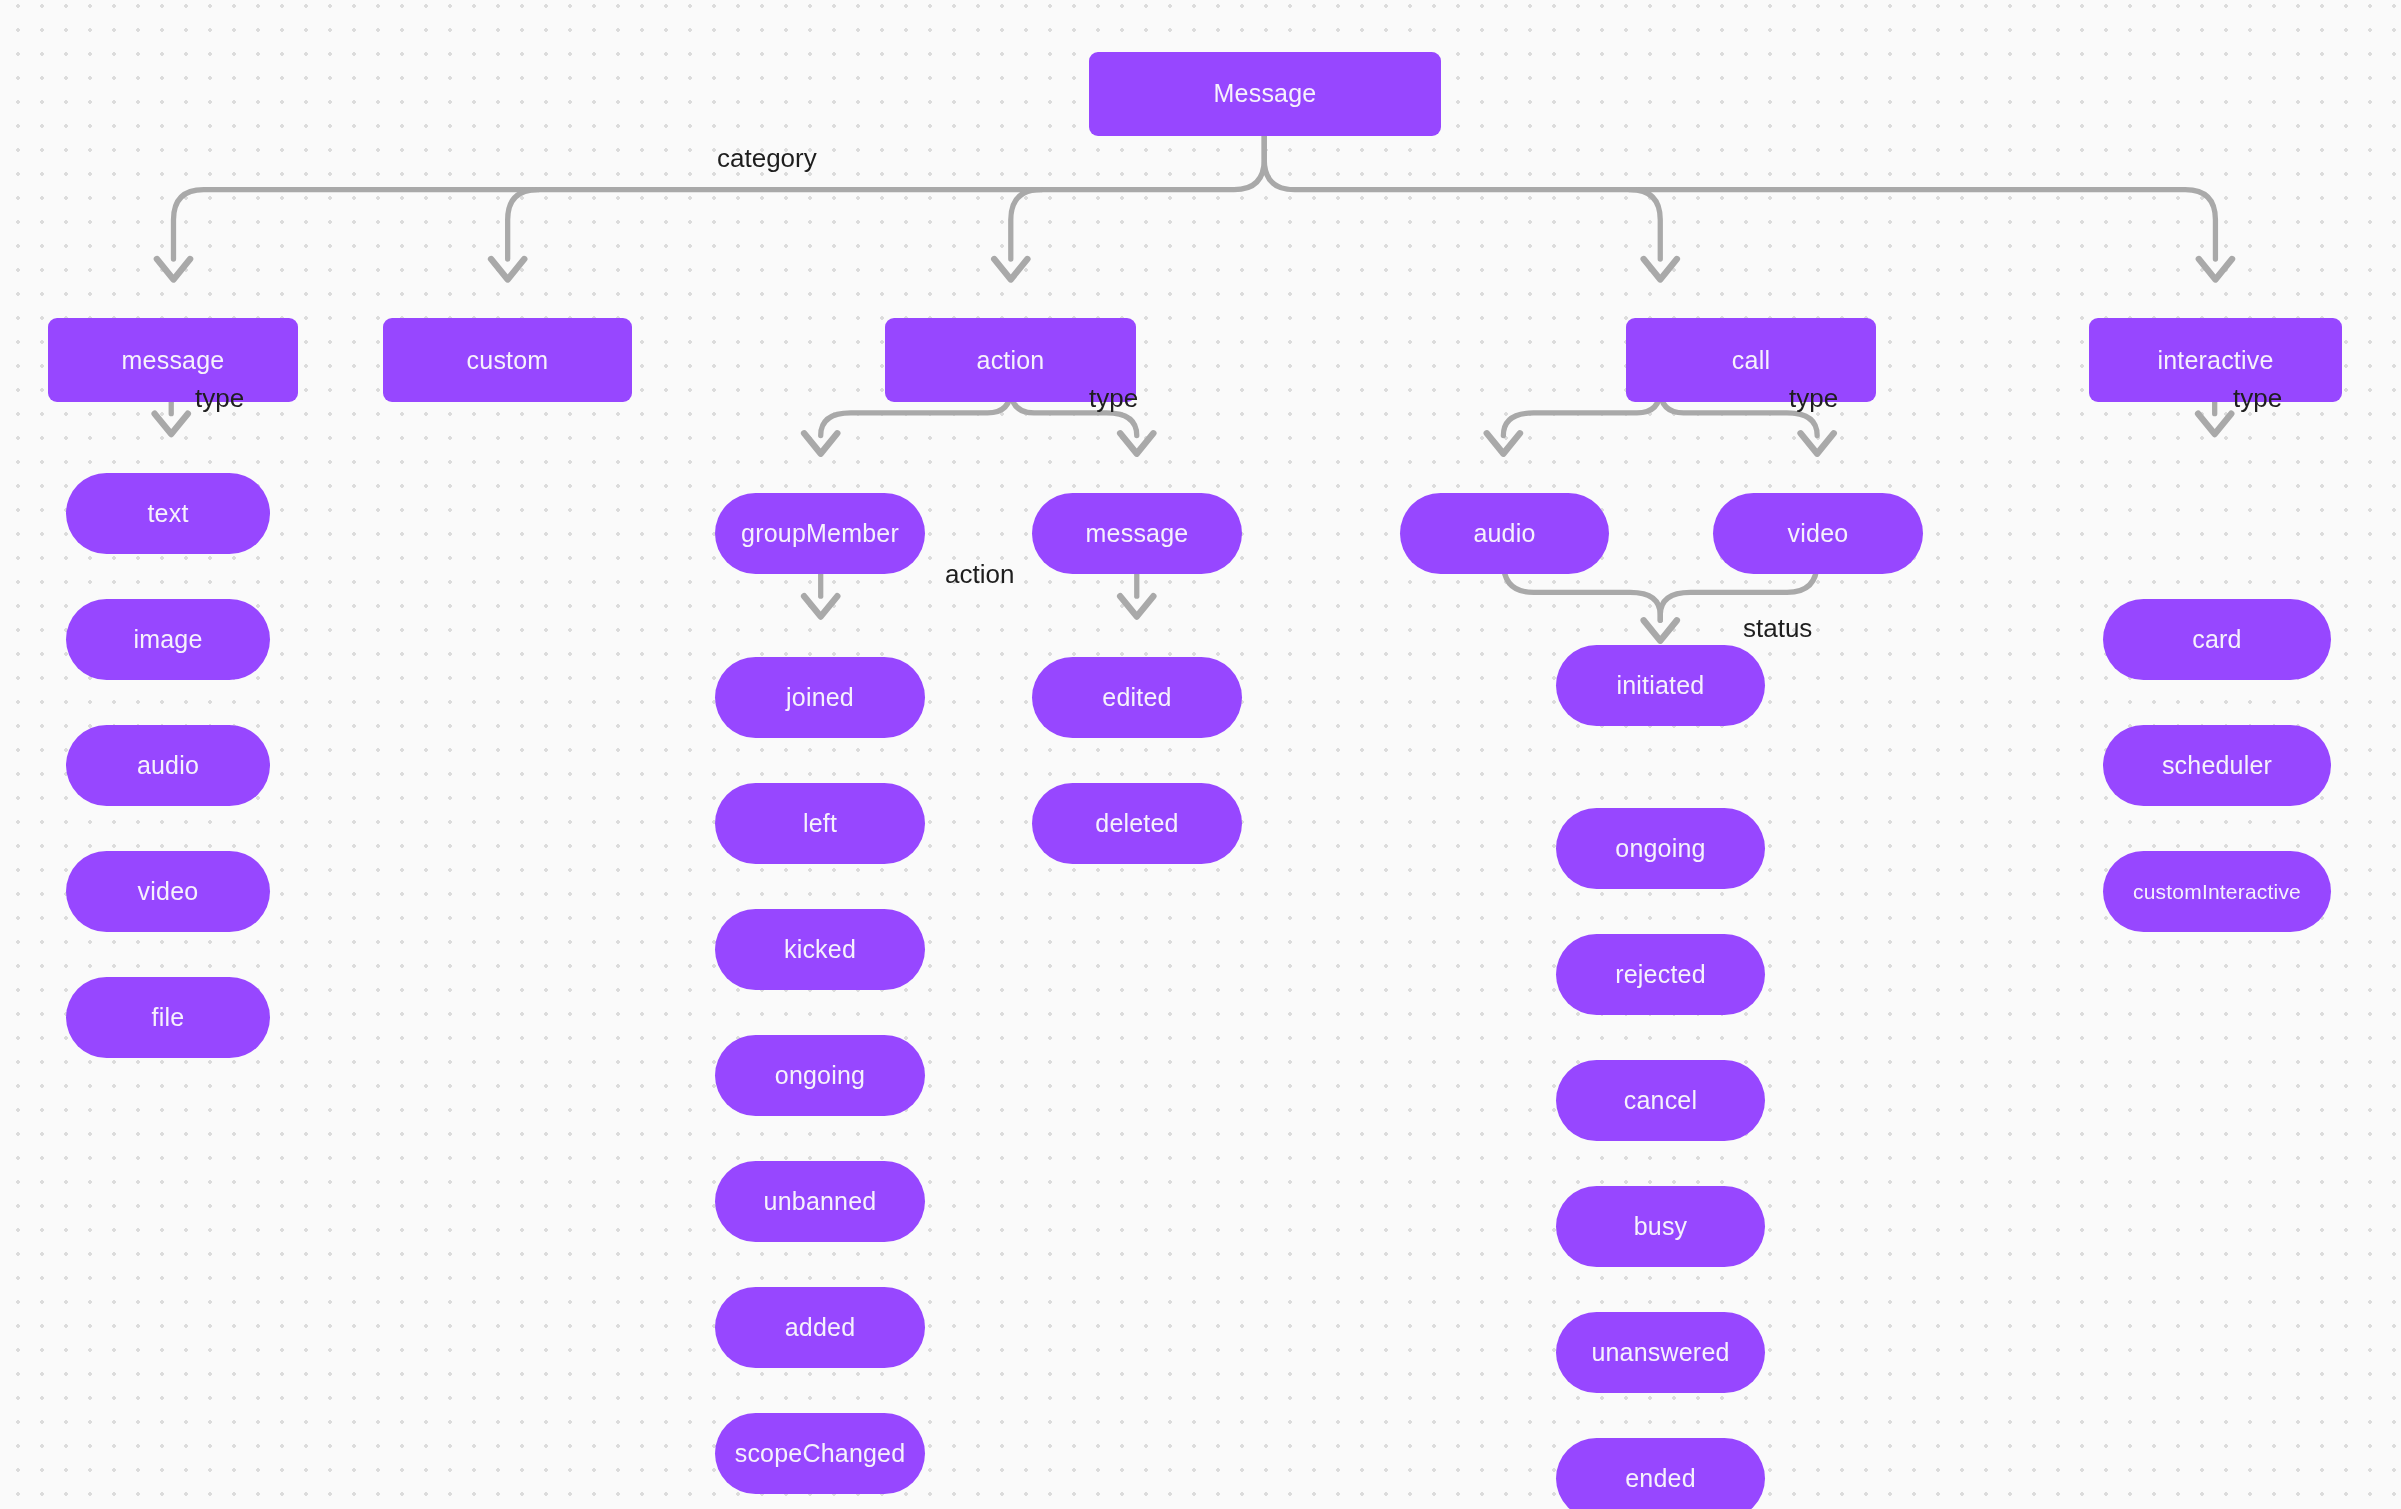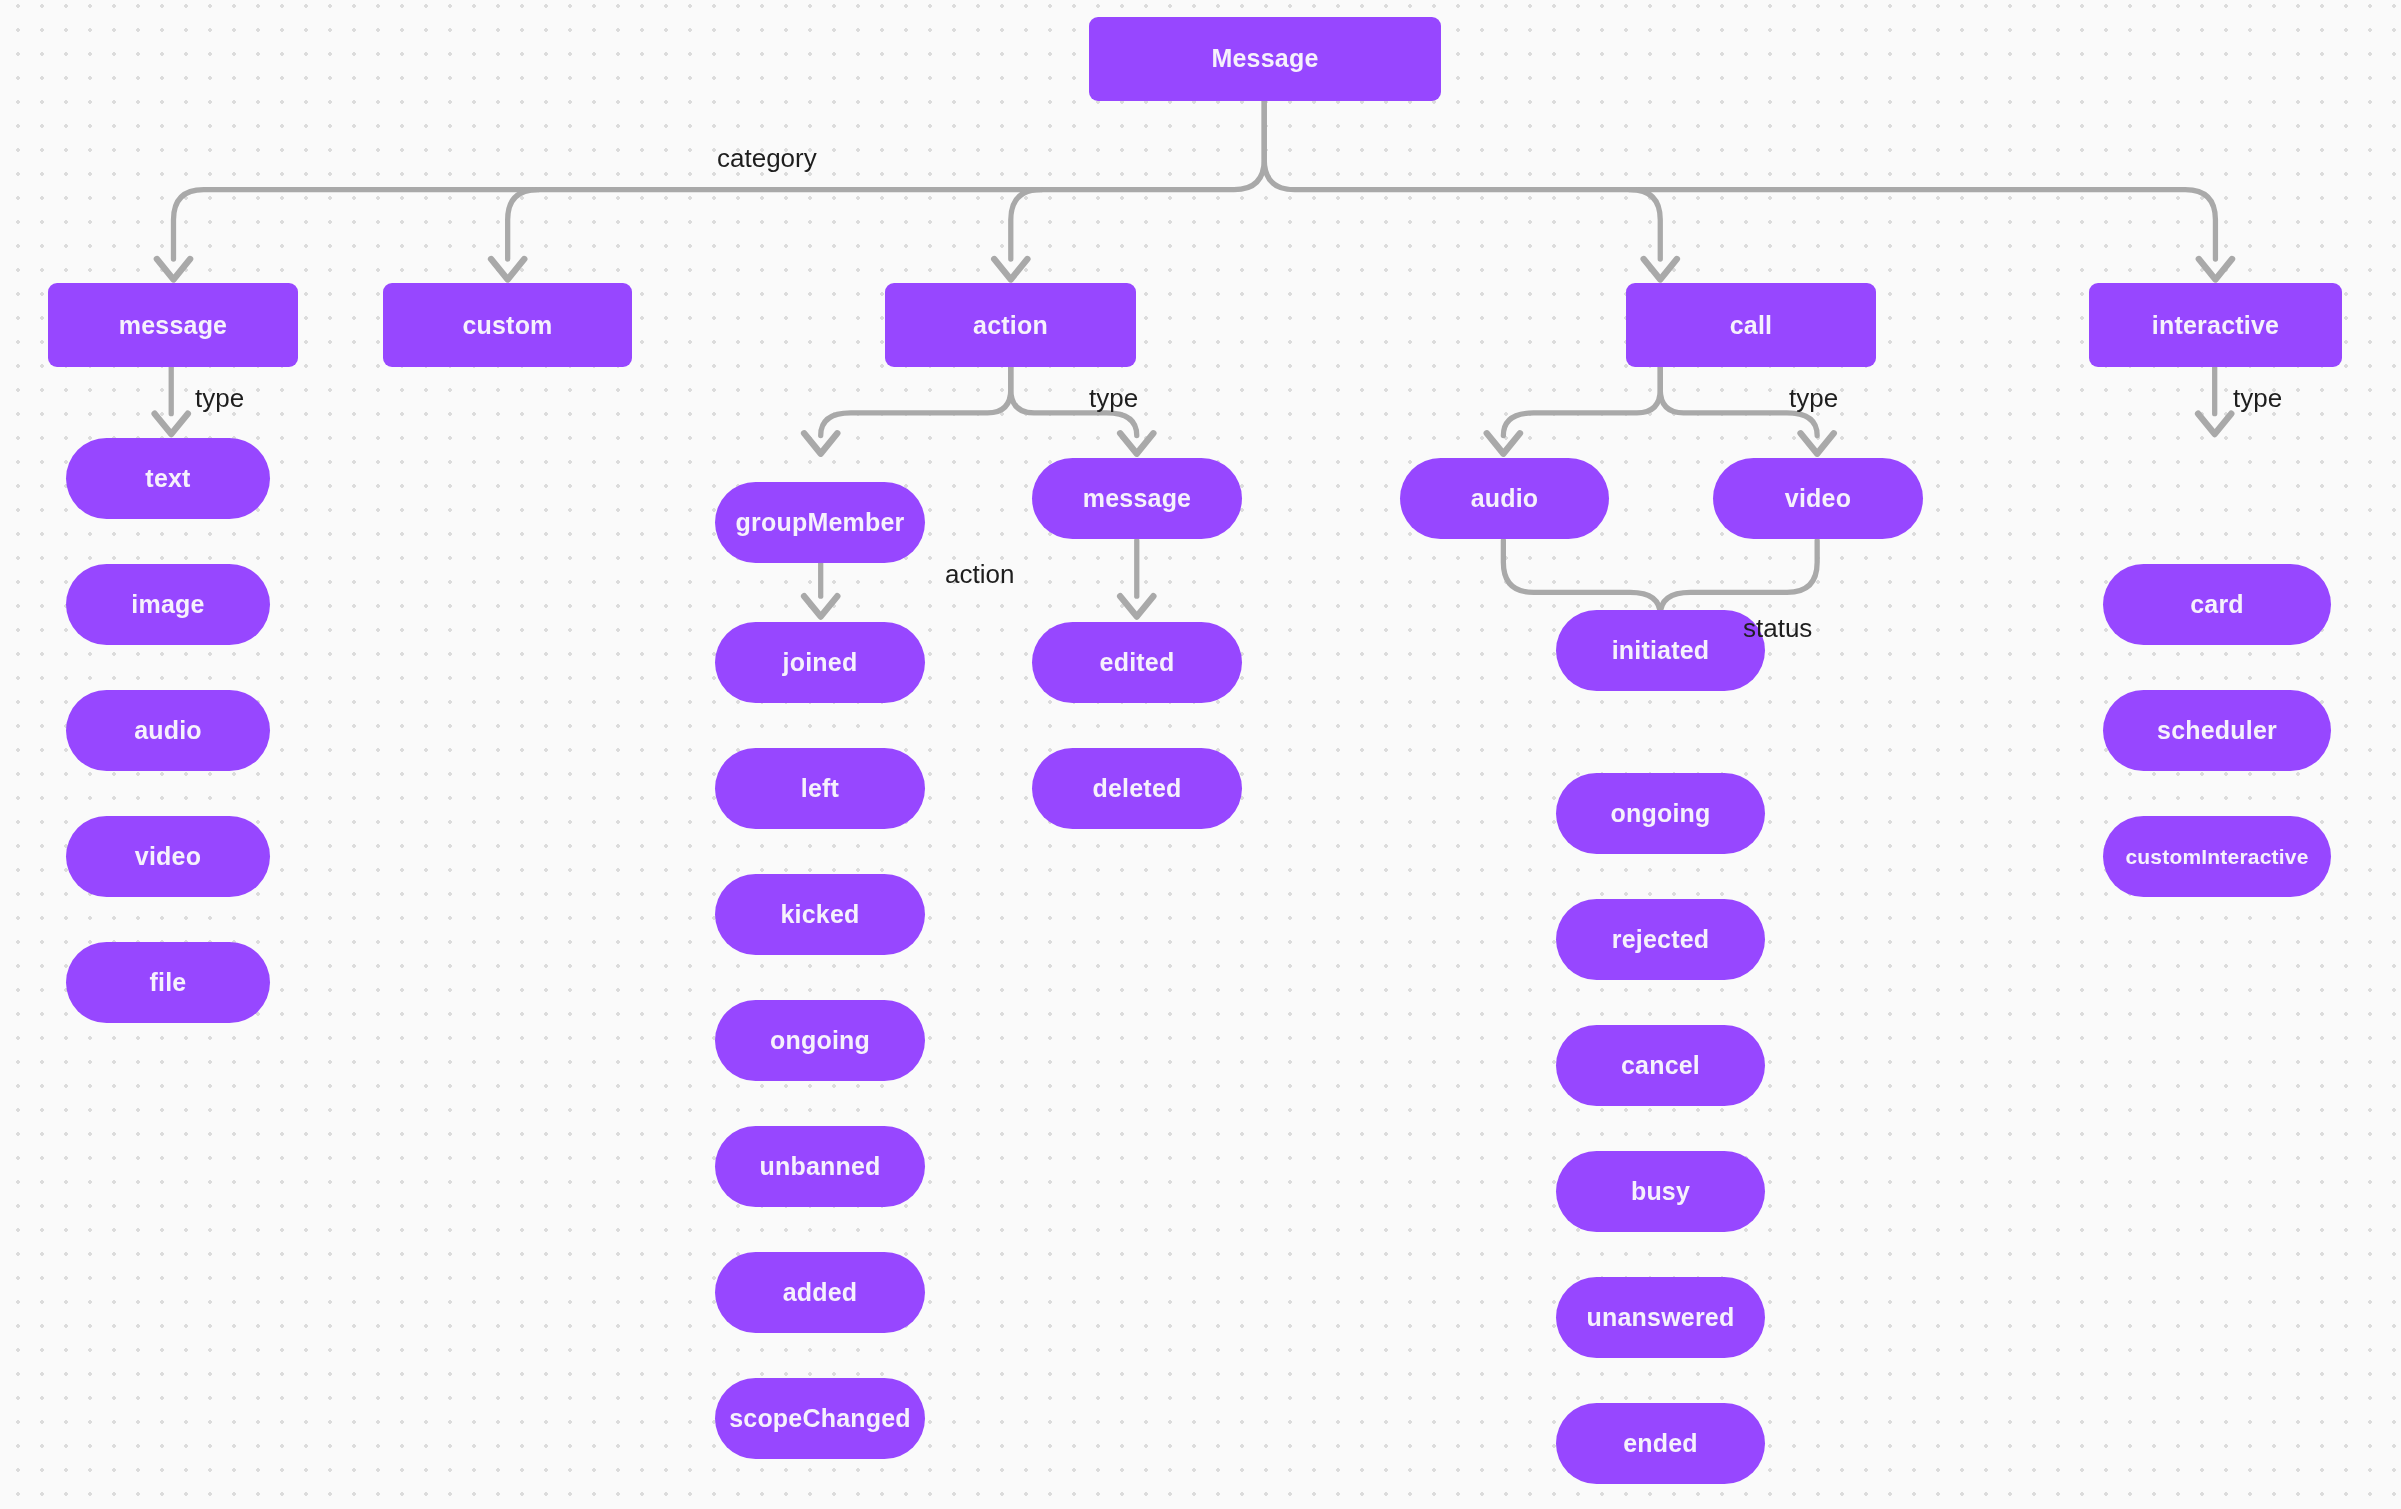--- a/index.html
+++ b/index.html
@@ -37,24 +37,25 @@
     stroke-linecap: round;
     stroke-linejoin: round;
   }
   .edges path.arrow { stroke-width: 8.5; }
   .node {
     position: absolute;
     background: var(--node-fill);
     color: var(--node-text);
     display: flex; align-items: center; justify-content: center;
     font-size: 25px;
-    font-weight: 700;
+    font-weight: 400;
     letter-spacing: 0.2px;
     text-align: center;
     cursor: default;
+    margin-top: 35px;
   }
   .rect { height: 84px; border-radius: 9px; }
   .pill { height: 81px; border-radius: 41px; }
   .small-text { font-size: 21px; }
   .elabel {
     position: absolute;
     font-size: 26px;
     color: var(--label-text);
     white-space: nowrap;
     line-height: 1;
@@ -142,21 +143,21 @@
   <div class="node rect" style="left:885px;top:283px;width:251px;">action</div>
   <div class="node rect" style="left:1626px;top:283px;width:250px;">call</div>
   <div class="node rect" style="left:2089px;top:283px;width:253px;">interactive</div>
 
   <div class="node pill" style="left:66px;top:438px;width:204px;">text</div>
   <div class="node pill" style="left:66px;top:564px;width:204px;">image</div>
   <div class="node pill" style="left:66px;top:690px;width:204px;">audio</div>
   <div class="node pill" style="left:66px;top:816px;width:204px;">video</div>
   <div class="node pill" style="left:66px;top:942px;width:204px;">file</div>
 
-  <div class="node pill" style="left:715px;top:482px;width:210px;">groupMember</div>
+  <div class="node pill" style="left:715px;top:458px;width:210px;">groupMember</div>
   <div class="node pill" style="left:1032px;top:458px;width:210px;">message</div>
 
   <div class="node pill" style="left:715px;top:622px;width:210px;">joined</div>
   <div class="node pill" style="left:715px;top:748px;width:210px;">left</div>
   <div class="node pill" style="left:715px;top:874px;width:210px;">kicked</div>
   <div class="node pill" style="left:715px;top:1000px;width:210px;">ongoing</div>
   <div class="node pill" style="left:715px;top:1126px;width:210px;">unbanned</div>
   <div class="node pill" style="left:715px;top:1252px;width:210px;text-align:right;">added</div>
   <div class="node pill" style="left:715px;top:1378px;width:210px;">scopeChanged</div>
 

